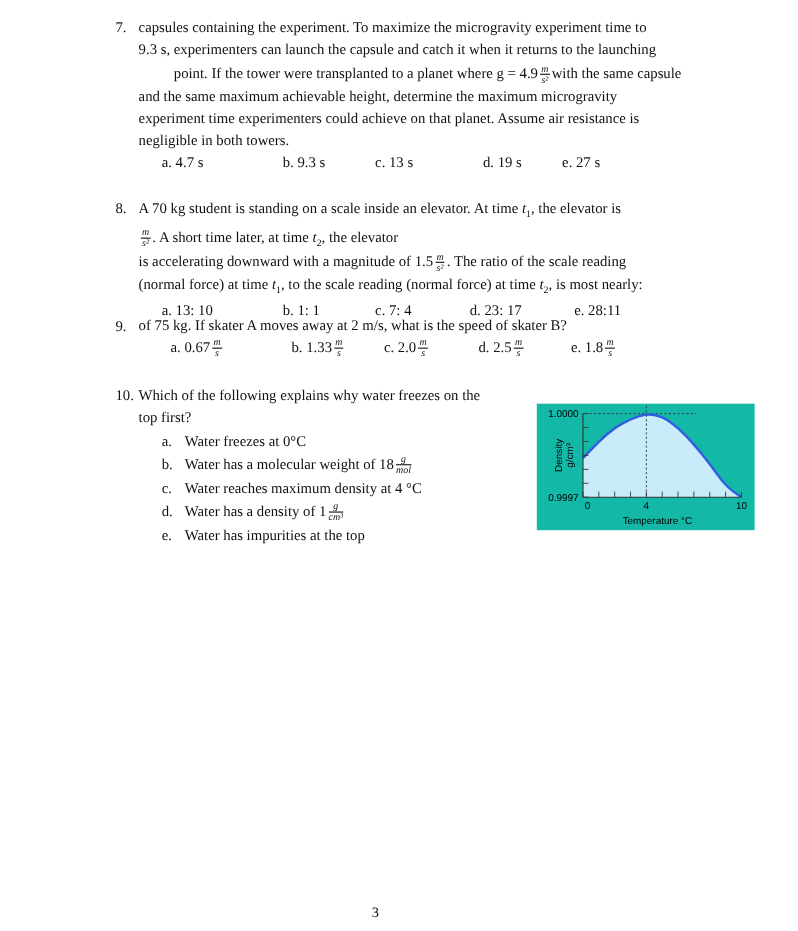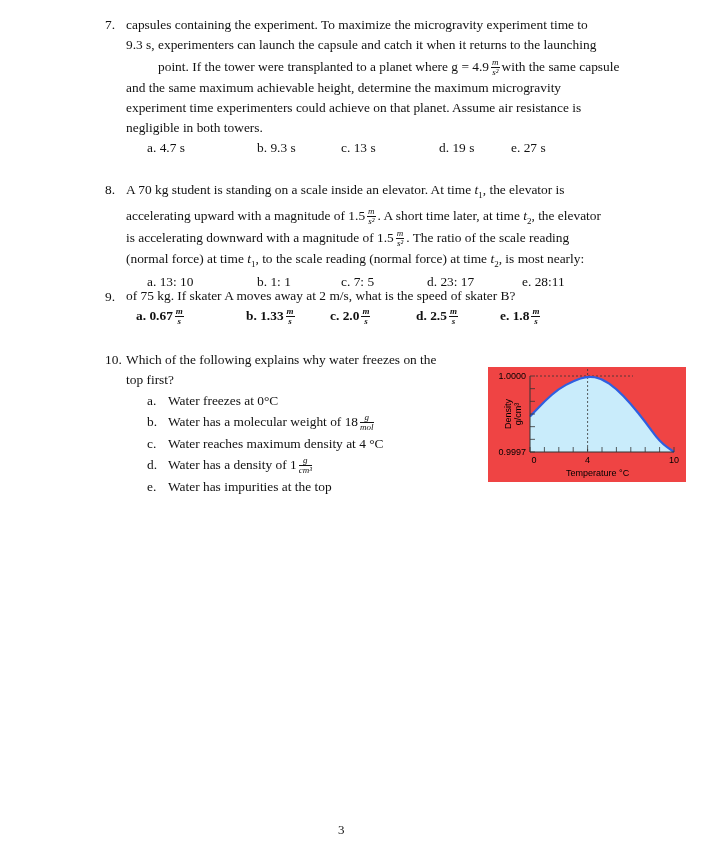--- a/index.html
+++ b/index.html
@@ -14,21 +14,21 @@
   .choice { position: absolute; top: 0; white-space: nowrap; }
   .frac { display: inline-block; vertical-align: middle; text-align: center; font-style: italic; font-size: 9px; line-height: 9px; margin: 0 2px; }
   .frac .num { display: block; border-bottom: 1px solid #111; padding: 0 1px; }
   .frac .den { display: block; }
   .ital { font-style: italic; }
   sub { font-size: 9px; }
   .q10-list { margin-left: 42px; }
   .q10-item { position: relative; height: 21px; line-height: 21px; }
   .q10-item .lbl { position: absolute; left: 0; }
   .q10-item .txt { position: absolute; left: 21px; white-space: nowrap; }
-  .chart-wrap { position: absolute; left: 488px; top: 367px; width: 198px; height: 115px; background: #ef4444; }
+  .chart-wrap { position: absolute; left: 488px; top: 367px; width: 198px; height: 115px; background: #14b8a6; }
   .chart-wrap svg { position: absolute; left: 0; top: 0; }
   .page-num { position: absolute; left: 338px; top: 822px; font-size: 13px; }
 </style>
 </head>
 <body>
 
 <div class="q" style="top:15px;">
   <span class="qnum">7.</span>
   <div class="qtext">
     <div>capsules containing the experiment. To maximize the microgravity experiment time to</div>
@@ -49,43 +49,43 @@
   </div>
 </div>
 
 <div class="q" style="top:180px;">
   <span class="qnum">8.</span>
   <div class="qtext">
     <div>
       <span>A 70 kg student is standing on a scale inside an elevator. At time </span><span class="ital">t</span><sub>1</sub><span>, the elevator is</span>
     </div>
     <div style="height:22px;line-height:22px;">
-      <span>accelerating upward with a magnitude of 1.5</span><span class="frac"><span class="num">m</span><span class="den">s²</span></span><span>. A short time later, at time </span><span class="ital">t</span><sub>2</sub><span>, the elevator</span>
+      <span class="frac"><span class="num">m</span><span class="den">s²</span></span><span>. A short time later, at time </span><span class="ital">t</span><sub>2</sub><span>, the elevator</span>
     </div>
     <div style="height:22px;line-height:22px;">
       <span>is accelerating downward with a magnitude of 1.5</span><span class="frac"><span class="num">m</span><span class="den">s²</span></span><span>. The ratio of the scale reading</span>
     </div>
     <div>
       <span>(normal force) at time </span><span class="ital">t</span><sub>1</sub><span>, to the scale reading (normal force) at time </span><span class="ital">t</span><sub>2</sub><span>, is most nearly:</span>
     </div>
     <div class="choices" style="margin-left:21px;height:18px;line-height:18px;">
       <span class="choice" style="left:0">a.   13: 10</span>
       <span class="choice" style="left:110px">b. 1: 1</span>
-      <span class="choice" style="left:194px">c. 7: 5</span>
+      <span class="choice" style="left:194px">c. 7: 4</span>
       <span class="choice" style="left:280px">d. 23: 17</span>
       <span class="choice" style="left:375px">e. 28:11</span>
     </div>
   </div>
 </div>
 
 <div class="q" style="top:287px;">
   <span class="qnum">9.</span>
   <div class="qtext">
     <div style="line-height:18px;">of 75 kg. If skater A moves away at 2 m/s, what is the speed of skater B?</div>
-    <div class="choices" style="margin-left:10px;height:22px;line-height:22px;font-weight:bold;">
+    <div class="choices" style="margin-left:29px;height:22px;line-height:22px;">
       <span class="choice" style="left:0"><span>a.   0.67</span><span class="frac"><span class="num">m</span><span class="den">s</span></span></span>
       <span class="choice" style="left:110px"><span>b. 1.33</span><span class="frac"><span class="num">m</span><span class="den">s</span></span></span>
       <span class="choice" style="left:194px"><span>c. 2.0</span><span class="frac"><span class="num">m</span><span class="den">s</span></span></span>
       <span class="choice" style="left:280px"><span>d. 2.5</span><span class="frac"><span class="num">m</span><span class="den">s</span></span></span>
       <span class="choice" style="left:364px"><span>e. 1.8</span><span class="frac"><span class="num">m</span><span class="den">s</span></span></span>
     </div>
   </div>
 </div>
 
 <div class="q" style="top:350px;width:380px;">

